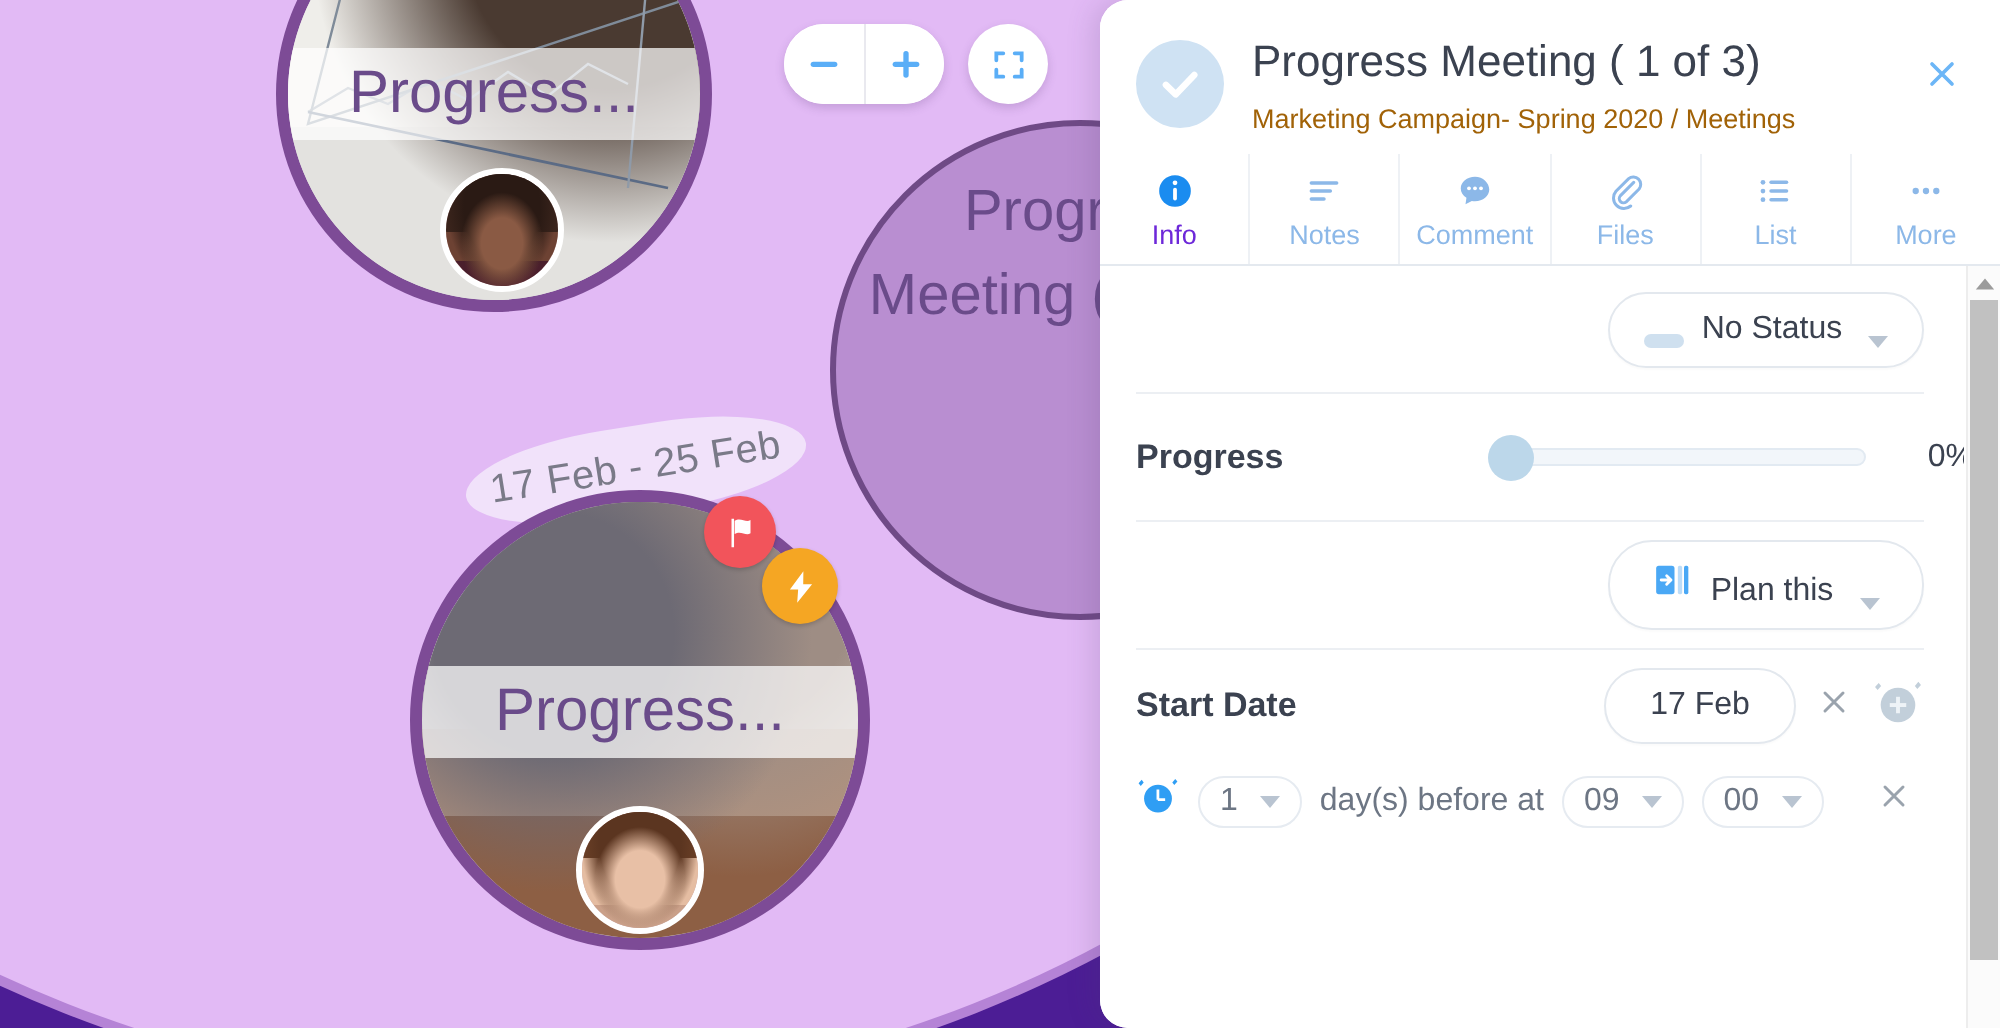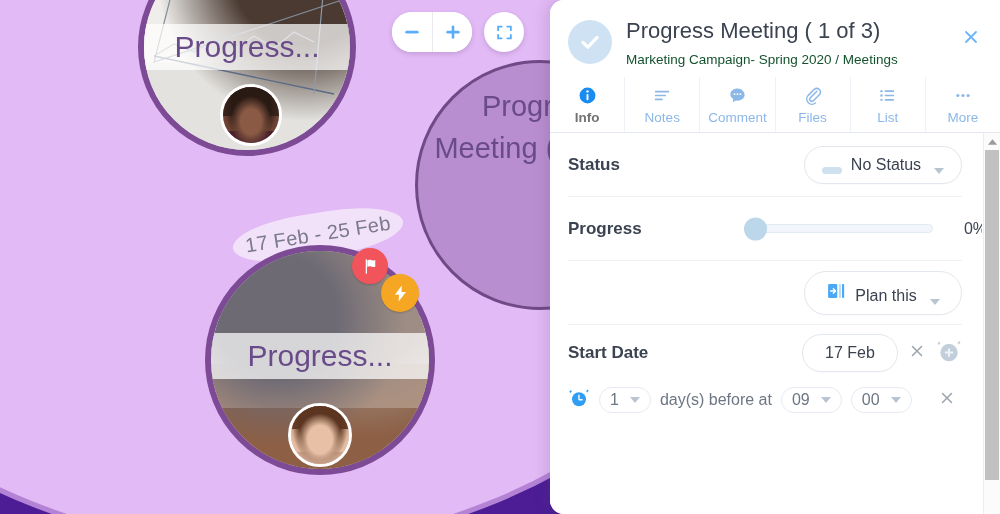--- a/index.html
+++ b/index.html
@@ -169,21 +169,21 @@
     flex:0 0 auto; margin-top:4px;
     cursor:pointer;
   }
   .hdr-text{ flex:1 1 auto; min-width:0; }
   #panel-title{
     font-size:22px; color:#3b4250; line-height:30px;
     white-space:nowrap; overflow:hidden; text-overflow:ellipsis;
   }
   #panel-breadcrumb{
     margin-top:6px;
-    font-size:13.5px; color:#14532d;
+    font-size:13.5px; color:#a16207;
     white-space:nowrap; overflow:hidden; text-overflow:ellipsis;
   }
   #panel-close{
     width:30px; height:30px; flex:0 0 auto;
     display:flex; align-items:center; justify-content:center;
     cursor:pointer; margin-top:6px;
   }
 
   
   #tabs{
@@ -198,21 +198,21 @@
     gap:4px;
     padding:7px 2px 7px;
     cursor:pointer;
     border-right:1px solid #eef1f5;
     color:#8cb8e8;
     font-size:13.5px;
   }
   .tab:last-child{ border-right:none; }
   .tab .tab-label{ white-space:nowrap; }
   .tab.active{ color:#3a4250; }
-  .tab.active .tab-label{ color:#737373; font-weight:bold; }
+  .tab.active .tab-label{ color:#6d28d9; font-weight:normal; }
   .tab-icon{ height:22px; display:flex; align-items:center; justify-content:center; }
 
   
   #panel-body{
     flex:1 1 auto;
     position:relative;
     overflow:hidden;
     background:#fff;
   }
   #panel-scroll{
@@ -466,21 +466,20 @@
           </svg>
         </span>
         <span class="tab-label">More</span>
       </div>
     </div>
 
     <div id="panel-body">
       <div id="panel-scroll">
 
         <div class="row">
-          <div class="row-label">Status</div>
           <div class="row-ctl">
             <div class="pill wide">
               <span class="status-dash"></span>
               <span>No Status</span>
               <span class="caret"></span>
             </div>
           </div>
         </div>
 
         <div class="row">

